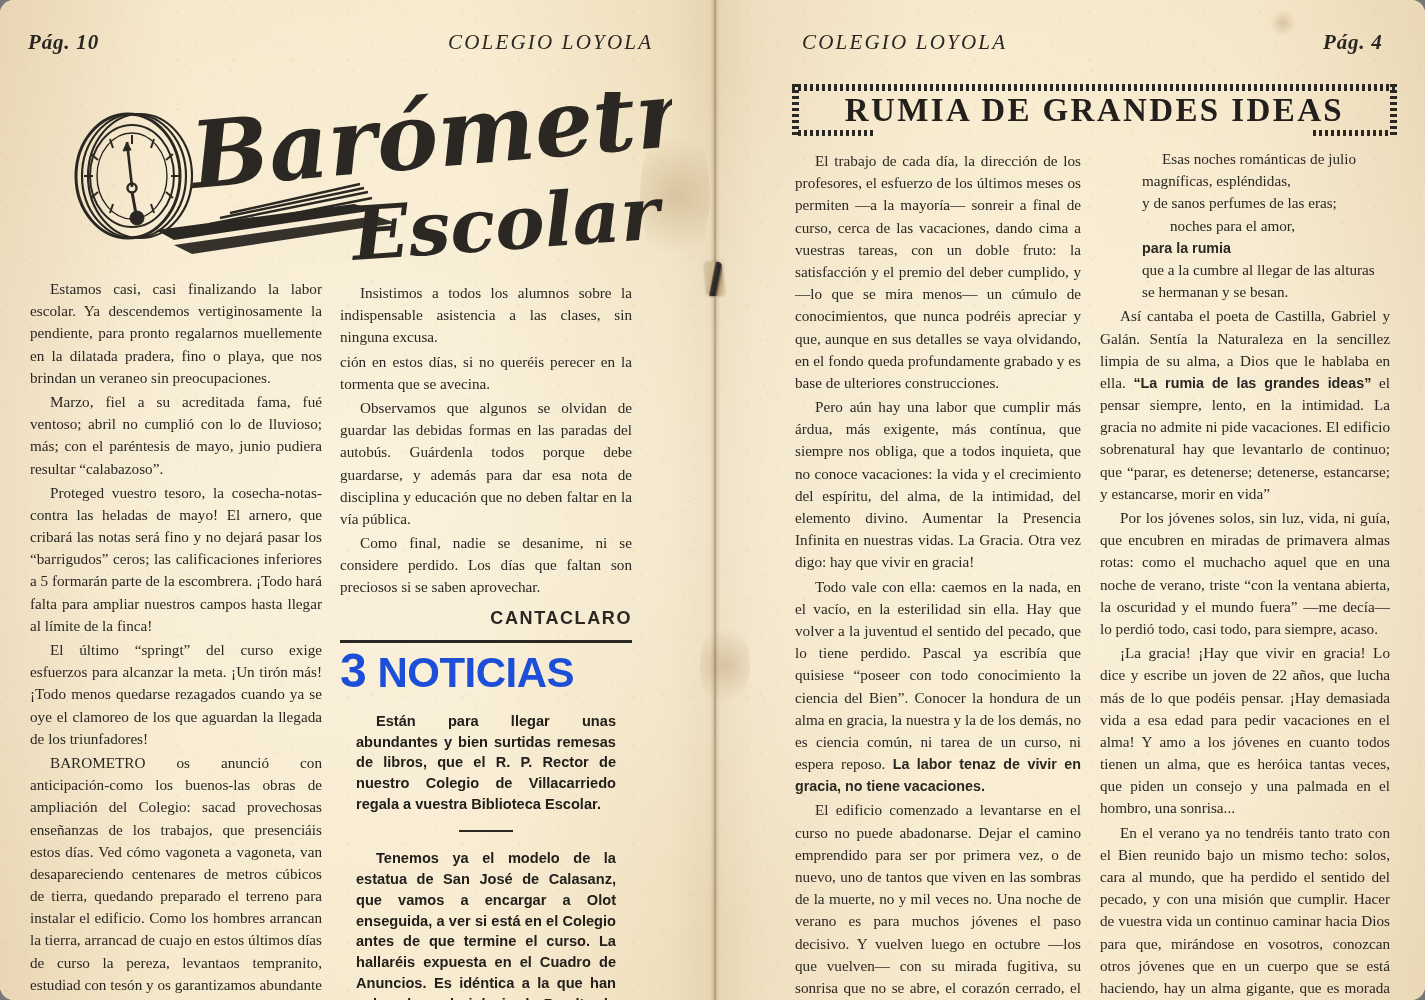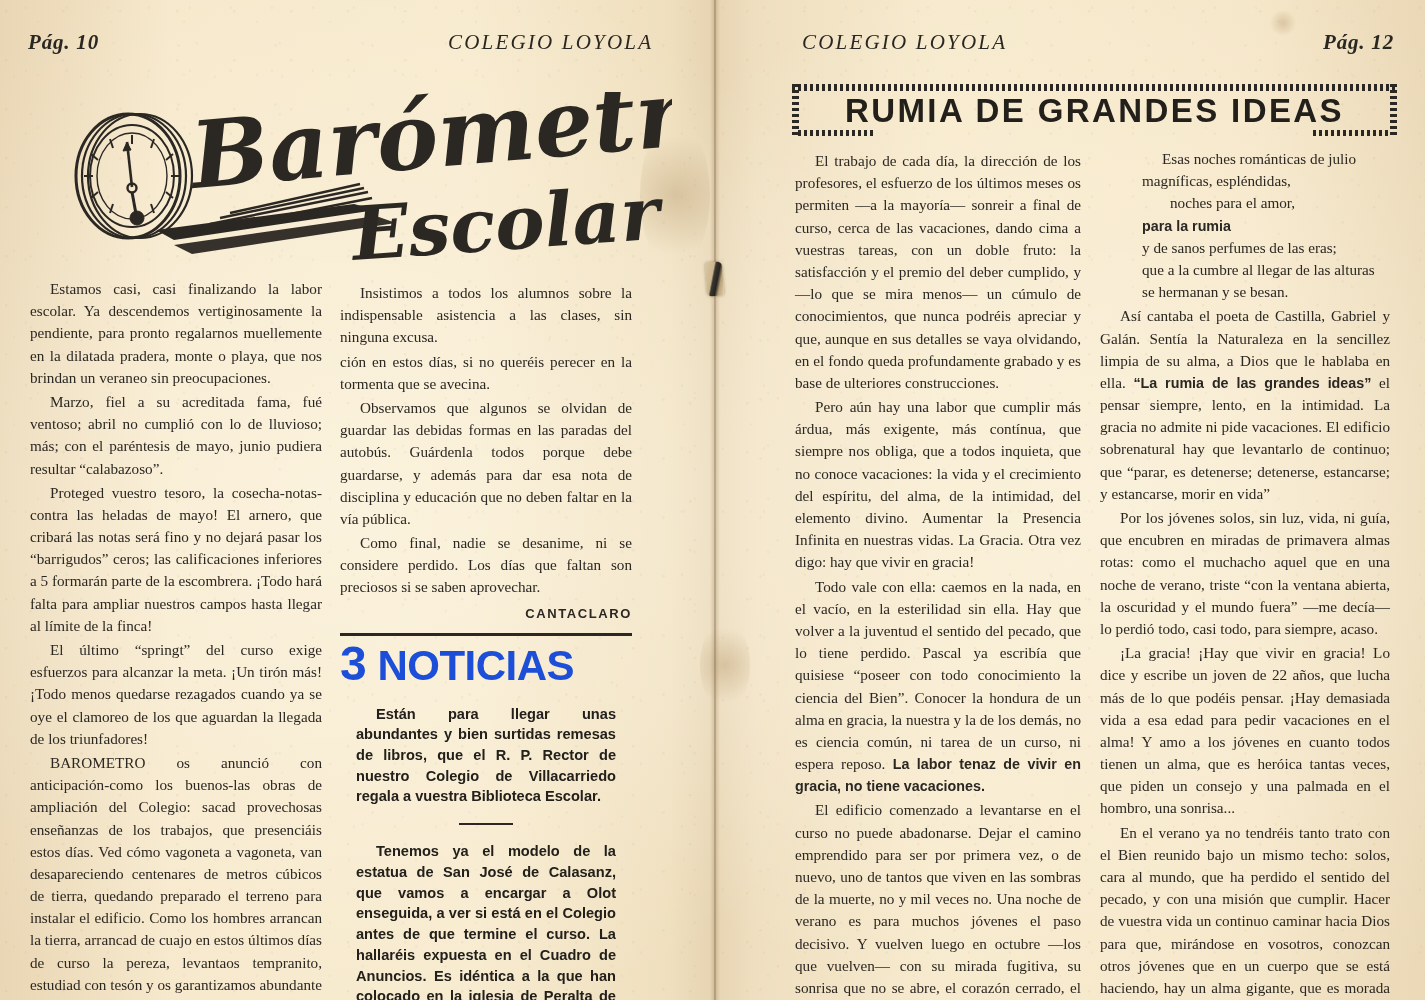--- a/index.html
+++ b/index.html
@@ -9,20 +9,21 @@
     background: #777;
   }
   .spread {
     position: relative;
     width: 1425px;
     height: 1000px;
     overflow: hidden;
     background: #f3e3c4;
     font-family: "Liberation Serif", "DejaVu Serif", serif;
     color: #262420;
+    border-radius: 14px;
   }
   
   .paper-tone {
     position: absolute;
     inset: 0;
     background:
       radial-gradient(ellipse 60% 80% at 24% 50%, rgba(255,250,235,0.55) 0%, rgba(255,250,235,0) 70%),
       radial-gradient(ellipse 60% 80% at 78% 50%, rgba(255,250,235,0.50) 0%, rgba(255,250,235,0) 70%),
       linear-gradient(90deg, #e9d6b4 0%, #f6e8cb 12%, #f7eace 33%, #efdfbe 47%,
                              #e6d4b2 50%, #efdfc0 53%, #f7eacd 66%, #f5e6c8 88%, #ead8b6 100%);
@@ -110,21 +111,21 @@
   }
   .lc1 { left: 30px;  top: 278px; width: 292px; }
   .lc2 { left: 340px; top: 282px; width: 292px; }
   .rc1 { left: 795px; top: 150px; width: 286px; }
   .rc2 { left: 1100px; top: 148px; width: 290px; }
 
   .byline {
     text-align: right;
     font-family: "Liberation Sans", sans-serif;
     font-weight: 700;
-    font-size: 13px;
+    font-size: 18px;
     letter-spacing: 1.6px;
     margin-top: 6px;
     text-indent: 0;
   }
   .rule-thick {
     border: 0;
     border-top: 3px solid #2b2722;
     margin: 9px 0 4px 0;
   }
   .rule-short {
@@ -189,21 +190,21 @@
     height: 6px;
     background-image: repeating-linear-gradient(90deg, #2b2722 0 3px, transparent 3px 6px);
   }
   .headline-frame .dots-bottom-left { left: 6px; }
   .headline-frame .dots-bottom-right { right: 6px; }
   .headline-text {
     position: absolute;
     left: 0; right: 0;
     top: 8px;
     text-align: center;
-    font-family: Liberation Sans, sans-serif;
+    font-family: Liberation Serif, serif;
     font-weight: 700;
     font-size: 33px;
     letter-spacing: 2.4px;
     color: #23201c;
   }
 
   
   .verse {
     text-indent: 0 !important;
     margin: 0 0 2px 0;
@@ -282,21 +283,21 @@
             <path d="M206 121 L336 92"></path>
           </g>
         </g>
 
         <text x="170" y="96" font-family="DejaVu Serif, serif" font-style="italic" font-weight="700" font-size="92" fill="#2b2722" transform="rotate(-5 170 96)">Barómetro</text>
         <text x="330" y="168" font-family="DejaVu Serif, serif" font-style="italic" font-weight="700" font-size="74" fill="#2b2722" transform="rotate(-4 330 168)">Escolar</text>
       </svg>
     </div>
 
     <div class="col lc1">
-      <p>Estamos casi, casi finalizando la labor escolar. Ya descendemos vertiginosamente la pendiente, para pronto regalarnos muellemente en la dilatada pradera, monte o playa, que nos brindan un veraneo sin preocupaciones.</p>
+      <p>Estamos casi, casi finalizando la labor escolar. Ya descendemos vertiginosamente la pendiente, para pronto regalarnos muellemente en la dilatada pradera, fino o playa, que nos brindan un veraneo sin preocupaciones.</p>
       <p>Marzo, fiel a su acreditada fama, fué ventoso; abril no cumplió con lo de lluvioso; más; con el paréntesis de mayo, junio pudiera resultar “calabazoso”.</p>
       <p>Proteged vuestro tesoro, la cosecha-notas-contra las heladas de mayo! El arnero, que cribará las notas será fino y no dejará pasar los “barrigudos” ceros; las calificaciones inferiores a 5 formarán parte de la escombrera. ¡Todo hará falta para ampliar nuestros campos hasta llegar al límite de la finca!</p>
       <p>El último “springt” del curso exige esfuerzos para alcanzar la meta. ¡Un tirón más! ¡Todo menos quedarse rezagados cuando ya se oye el clamoreo de los que aguardan la llegada de los triunfadores!</p>
       <p>BAROMETRO os anunció con anticipación-como los buenos-las obras de ampliación del Colegio: sacad provechosas enseñanzas de los trabajos, que presenciáis estos días. Ved cómo vagoneta a vagoneta, van desapareciendo centenares de metros cúbicos de tierra, quedando preparado el terreno para instalar el edificio. Como los hombres arrancan la tierra, arrancad de cuajo en estos últimos días de curso la pereza, levantaos tempranito, estudiad con tesón y os garantizamos abundante cosecha.</p>
 
     </div>
 
     <div class="col lc2">
       <p>Insistimos a todos los alumnos sobre la indispensable asistencia a las clases, sin ninguna excusa.</p>
       <p style="text-indent:0">ción en estos días, si no queréis perecer en la tormenta que se avecina.</p>
@@ -316,21 +317,21 @@
         <p>Están para llegar unas abundantes y bien surtidas remesas de libros, que el R. P. Rector de nuestro Colegio de Villacarriedo regala a vuestra Biblioteca Escolar.</p>
         <hr class="rule-short">
         <p>Tenemos ya el modelo de la estatua de San José de Calasanz, que vamos a encargar a Olot enseguida, a ver si está en el Colegio antes de que termine el curso. La hallaréis expuesta en el Cuadro de Anuncios. Es idéntica a la que han colocado en la iglesia de Peralta de la Sal, cuna del santo pedagogo. Medirá un metro ochenta centímetros y será de la mejor clase.</p>
 
       </div>
     </div>
   </div>
 
   <div class="page page-right">
     <div class="running-head rh-title" style="left:90px;">COLEGIO LOYOLA</div>
-    <div class="running-head rh-folio" style="left:611px;">Pág.  12</div>
+    <div class="running-head rh-folio" style="left:611px;">Pág.  4</div>
   </div>
 
   <div class="headline-frame">
     <div class="dots-top"></div>
     <div class="dots-left"></div>
     <div class="dots-right"></div>
     <div class="dots-bottom-left"></div>
     <div class="dots-bottom-right"></div>
     <div class="headline-text">RUMIA  DE  GRANDES  IDEAS</div>
   </div>
@@ -342,22 +343,22 @@
       <span>Todo vale con ella: caemos en la nada, en el vacío, en la esterilidad sin ella. Hay que volver a la juventud el sentido del pecado, que lo tiene perdido. Pascal ya escribía que quisiese “poseer con todo conocimiento la ciencia del Bien”. Conocer la hondura de un alma en gracia, la nuestra y la de los demás, no es ciencia común, ni tarea de un curso, ni espera reposo. </span><b class="sans-b">La labor tenaz de vivir en gracia, no tiene vacaciones.</b>
     </p>
     <p>El edificio comenzado a levantarse en el curso no puede abadonarse. Dejar el camino emprendido para ser por primera vez, o de nuevo, uno de tantos que viven en las sombras de la muerte, no y mil veces no. Una noche de verano es para muchos jóvenes el paso decisivo. Y vuelven luego en octubre —los que vuelven— con su mirada fugitiva, su sonrisa que no se abre, el corazón cerrado, el pensamiento en aquella hora en que gustó la ciencia del mal, y mató para siempre su ilusión de vida entera!</p>
 
   </div>
 
   <div class="col rc2">
     <div class="verse">
       <span class="v-first">Esas noches románticas de julio</span>
       <span>magníficas, espléndidas,</span>
+      <span>y de sanos perfumes de las eras;</span>
       <span><span>noches para el amor, </span><b class="sans-b">para la rumia</b></span>
-      <span>y de sanos perfumes de las eras;</span>
       <span>que a la cumbre al llegar de las alturas</span>
       <span>se hermanan y se besan.</span>
     </div>
 
     <p style="text-indent:20px">
       <span>Así cantaba el poeta de Castilla, Gabriel y Galán. Sentía la Naturaleza en la sencillez limpia de su alma, a Dios que le hablaba en ella. </span><b class="sans-b">“La rumia de las grandes ideas”</b><span> el pensar siempre, lento, en la intimidad. La gracia no admite ni pide vacaciones. El edificio sobrenatural hay que levantarlo de continuo; que “parar, es detenerse; detenerse, estancarse; y estancarse, morir en vida”</span>
     </p>
 
     <p>Por los jóvenes solos, sin luz, vida, ni guía, que encubren en miradas de primavera almas rotas: como el muchacho aquel que en una noche de verano, triste “con la ventana abierta, la oscuridad y el mundo fuera” —me decía— lo perdió todo, casi todo, para siempre, acaso.</p>
     <p>¡La gracia! ¡Hay que vivir en gracia! Lo dice y escribe un joven de 22 años, que lucha más de lo que podéis pensar. ¡Hay demasiada vida a esa edad para pedir vacaciones en el alma! Y amo a los jóvenes en cuanto todos tienen un alma, que es heróica tantas veces, que piden un consejo y una palmada en el hombro, una sonrisa...</p>

